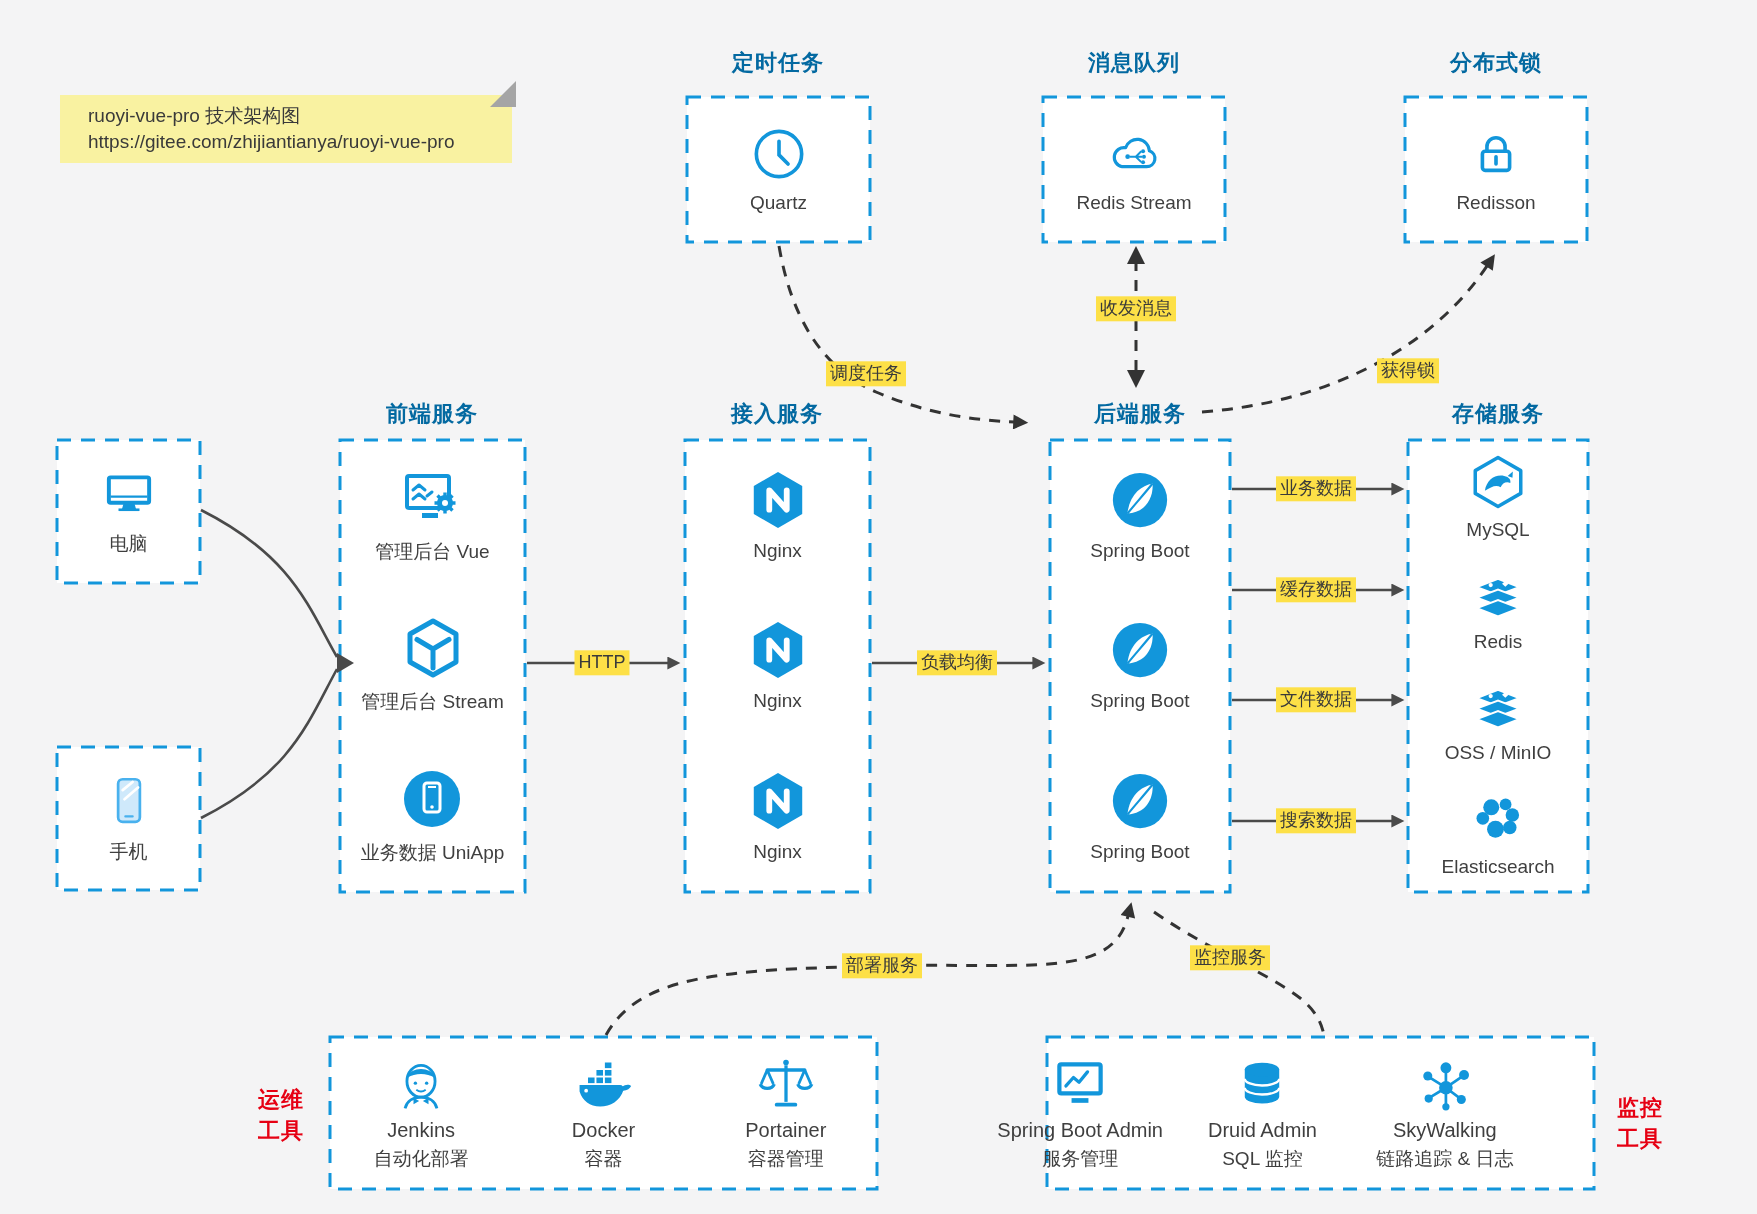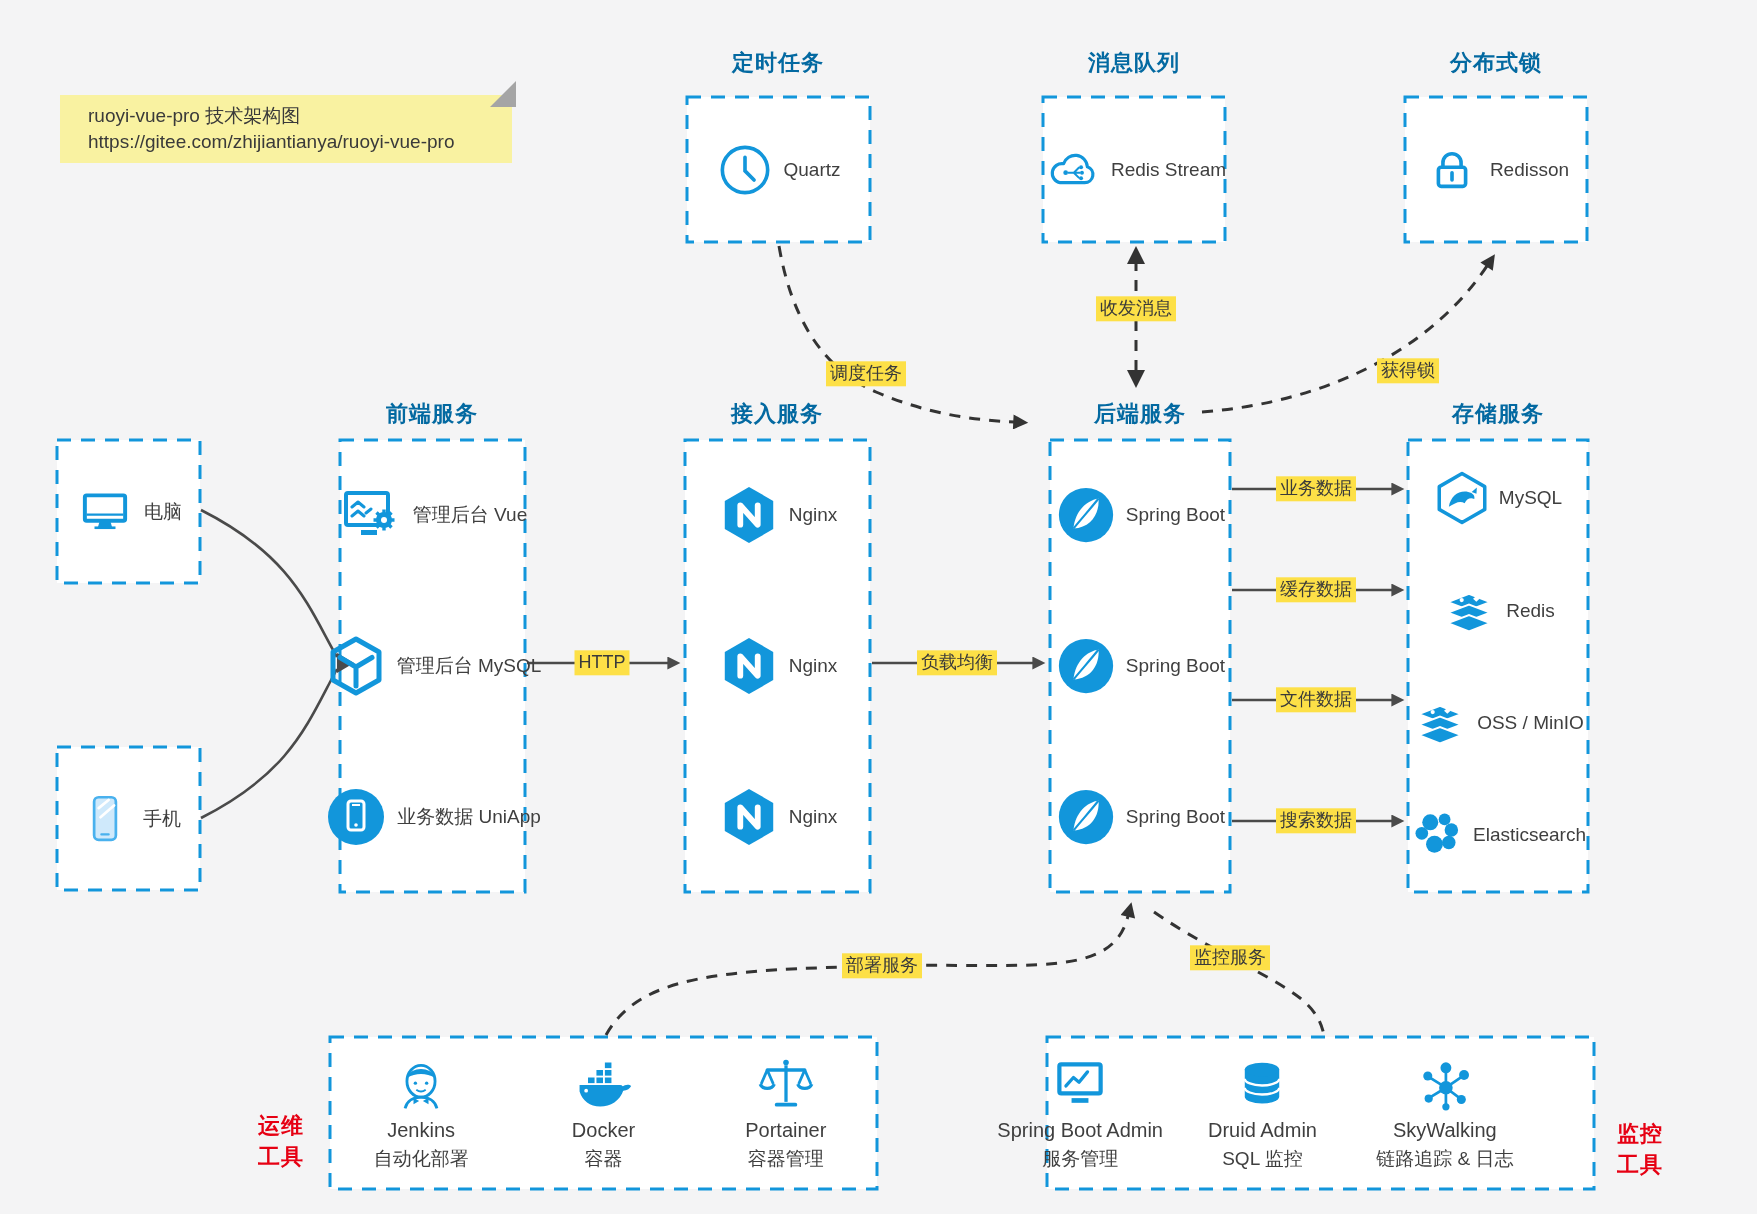--- a/index.html
+++ b/index.html
@@ -7,27 +7,27 @@
     position:relative;width:1757px;height:1214px;background:#f4f4f5;
     font-family:"Liberation Sans","DejaVu Sans",sans-serif;overflow:hidden;
   }
   .wires{position:absolute;left:0;top:0;width:1757px;height:1214px;}
   .gtitle{
     position:absolute;color:#0369a1;font-size:22px;font-weight:bold;
     transform:translateX(-50%);white-space:nowrap;letter-spacing:1px;
   }
   .sidetitle{
     position:absolute;color:#e60013;font-size:22px;font-weight:bold;
-    text-align:center;line-height:31px;letter-spacing:1px;margin-top:26px;
+    text-align:center;line-height:31px;letter-spacing:1px;
   }
   .boxcontent{
     position:absolute;display:flex;flex-direction:column;
     justify-content:space-around;align-items:center;
   }
-  .node{display:flex;flex-direction:row;align-items:center;gap:9px;}
+  .node{display:flex;flex-direction:column;align-items:center;gap:9px;}
   .node .lbl{font-size:19px;color:#3f3f3f;white-space:nowrap;text-align:center;}
   .hrow{flex-direction:row !important;}
   .bnode{display:flex;flex-direction:column;align-items:center;gap:4px;flex:1;}
   .bnode .nm{font-size:20px;color:#3f3f3f;white-space:nowrap;}
   .bnode .ds{font-size:19px;color:#3f3f3f;white-space:nowrap;}
   .elabel{
     position:absolute;transform:translate(-50%,-50%);font-size:18px;color:#3a3a3a;
     background:#fde047;padding:1px 4px;white-space:nowrap;line-height:1.3;
   }
   .note{
@@ -294,21 +294,21 @@
     <div class="node">
       <svg width="66" height="64">
           <use href="#sym-adminvue"></use>
         </svg>
       <div class="lbl">管理后台 Vue</div>
     </div>
     <div class="node">
       <svg width="64" height="64">
           <use href="#sym-cube"></use>
         </svg>
-      <div class="lbl">管理后台 MySQL</div>
+      <div class="lbl">管理后台 Stream</div>
     </div>
     <div class="node">
       <svg width="64" height="64">
           <use href="#sym-userapp"></use>
         </svg>
       <div class="lbl">业务数据 UniApp</div>
     </div>
   </div>
 
   <div class="boxcontent" style="left:685px;top:440px;width:185px;height:452px">

